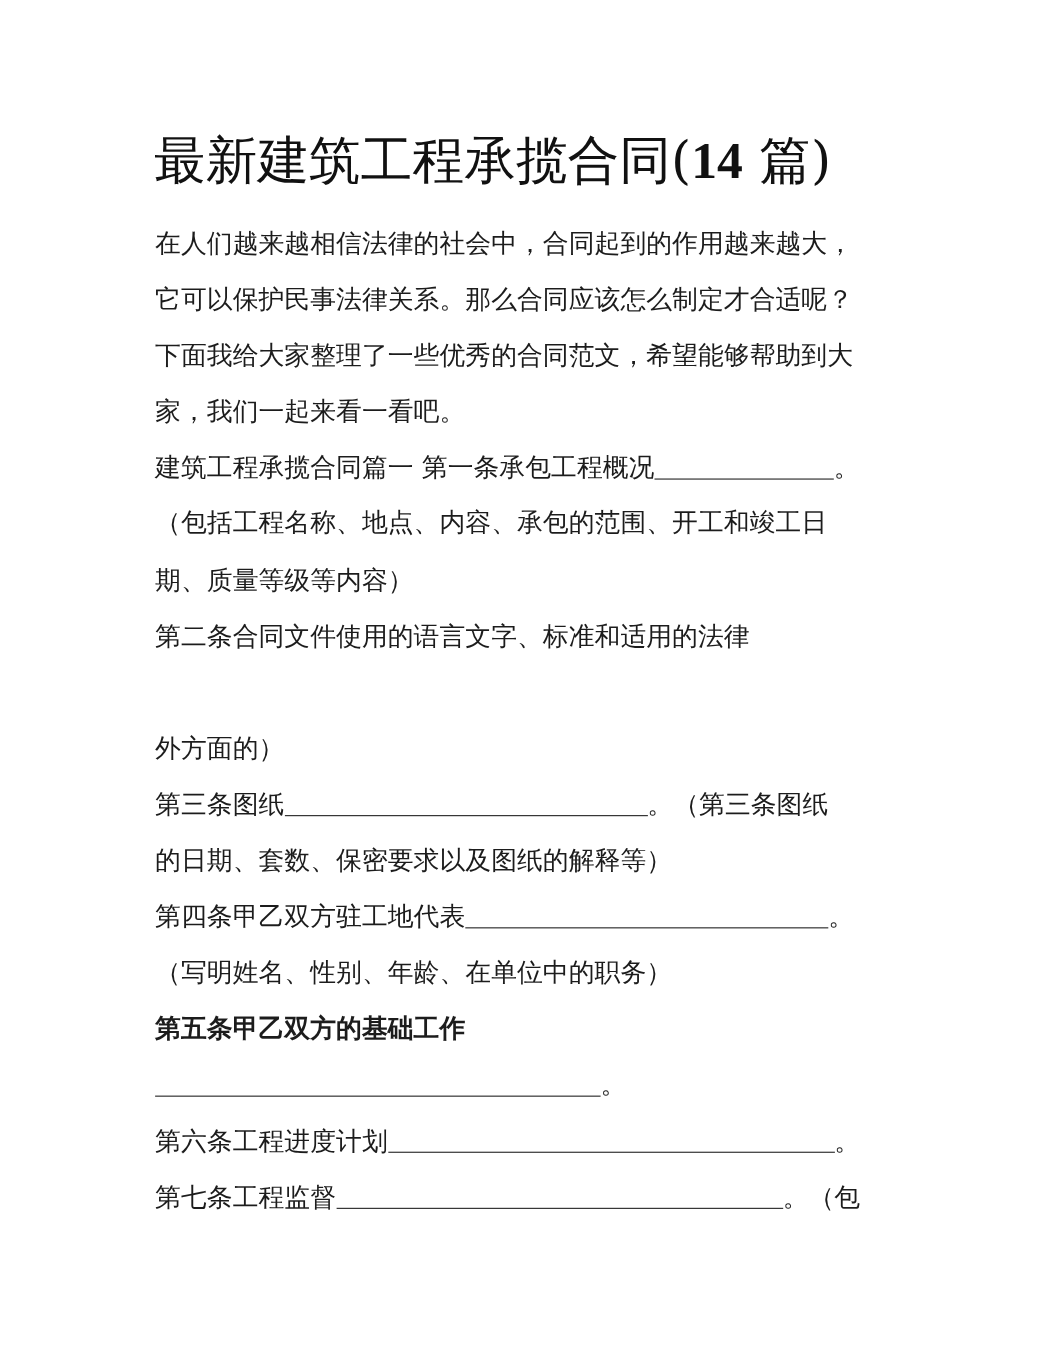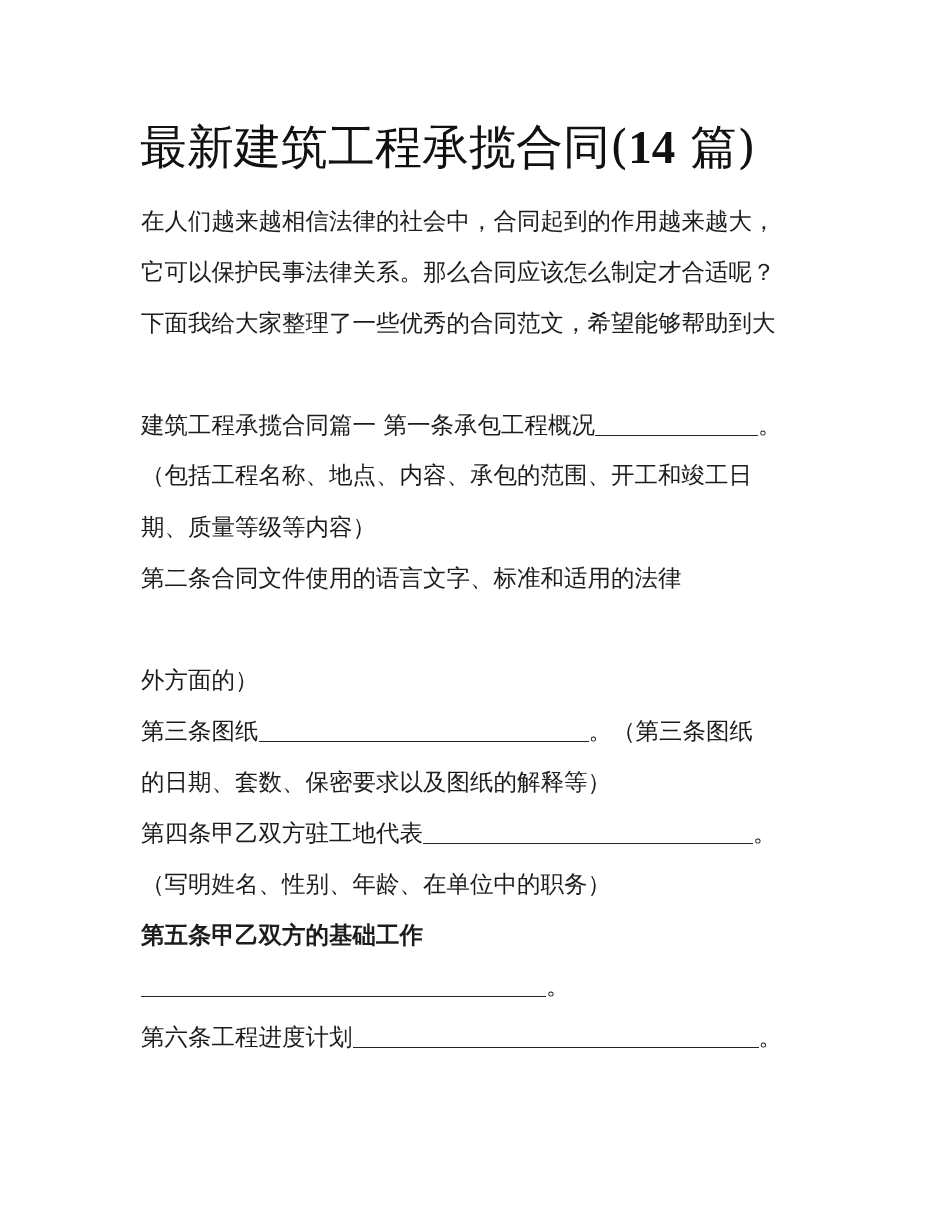--- a/index.html
+++ b/index.html
@@ -55,33 +55,35 @@
 </head>
 <body>
 
 <div class="page">
 
   <div class="title"><span>最新建筑工程承揽合同(</span><span class="num">14</span><span> 篇)</span></div>
 
   <div class="line" style="top:204px;">在人们越来越相信法律的社会中，合同起到的作用越来越大，</div>
   <div class="line" style="top:255px;">它可以保护民事法律关系。那么合同应该怎么制定才合适呢？</div>
   <div class="line" style="top:306px;">下面我给大家整理了一些优秀的合同范文，希望能够帮助到大</div>
+  <div class="line" style="top:357px;">家，我们一起来看一看吧。</div>
 
   <div class="line" style="top:408px;"><span>建筑工程承揽合同篇一 第一条承包工程概况</span><span class="blank" style="width:163px;"></span><span>。</span></div>
   <div class="line" style="top:458px;">（包括工程名称、地点、内容、承包的范围、开工和竣工日</div>
   <div class="line" style="top:510px;">期、质量等级等内容）</div>
 
   <div class="line" style="top:561px;">第二条合同文件使用的语言文字、标准和适用的法律</div>
   <div class="line" style="top:663px;">外方面的）</div>
 
   <div class="line" style="top:714px;"><span>第三条图纸</span><span class="blank" style="width:330px;"></span><span>。（第三条图纸</span></div>
   <div class="line" style="top:765px;">的日期、套数、保密要求以及图纸的解释等）</div>
 
   <div class="line" style="top:816px;"><span>第四条甲乙双方驻工地代表</span><span class="blank" style="width:330px;"></span><span>。</span></div>
   <div class="line" style="top:867px;">（写明姓名、性别、年龄、在单位中的职务）</div>
 
   <div class="line" style="top:918px;font-weight:bold;">第五条甲乙双方的基础工作</div>
   <div class="line" style="top:969px;"><span class="blank" style="width:405px;"></span><span>。</span></div>
 
   <div class="line" style="top:1020px;text-align:right;"><span>第六条工程进度计划</span><span class="blank" style="width:406px;"></span><span>。</span></div>
 
+  <div class="line" style="top:1071px;"><span>第七条工程监督</span><span class="blank" style="width:406px;"></span><span>。（包</span></div>
 
 </div>
 
 </body></html>

